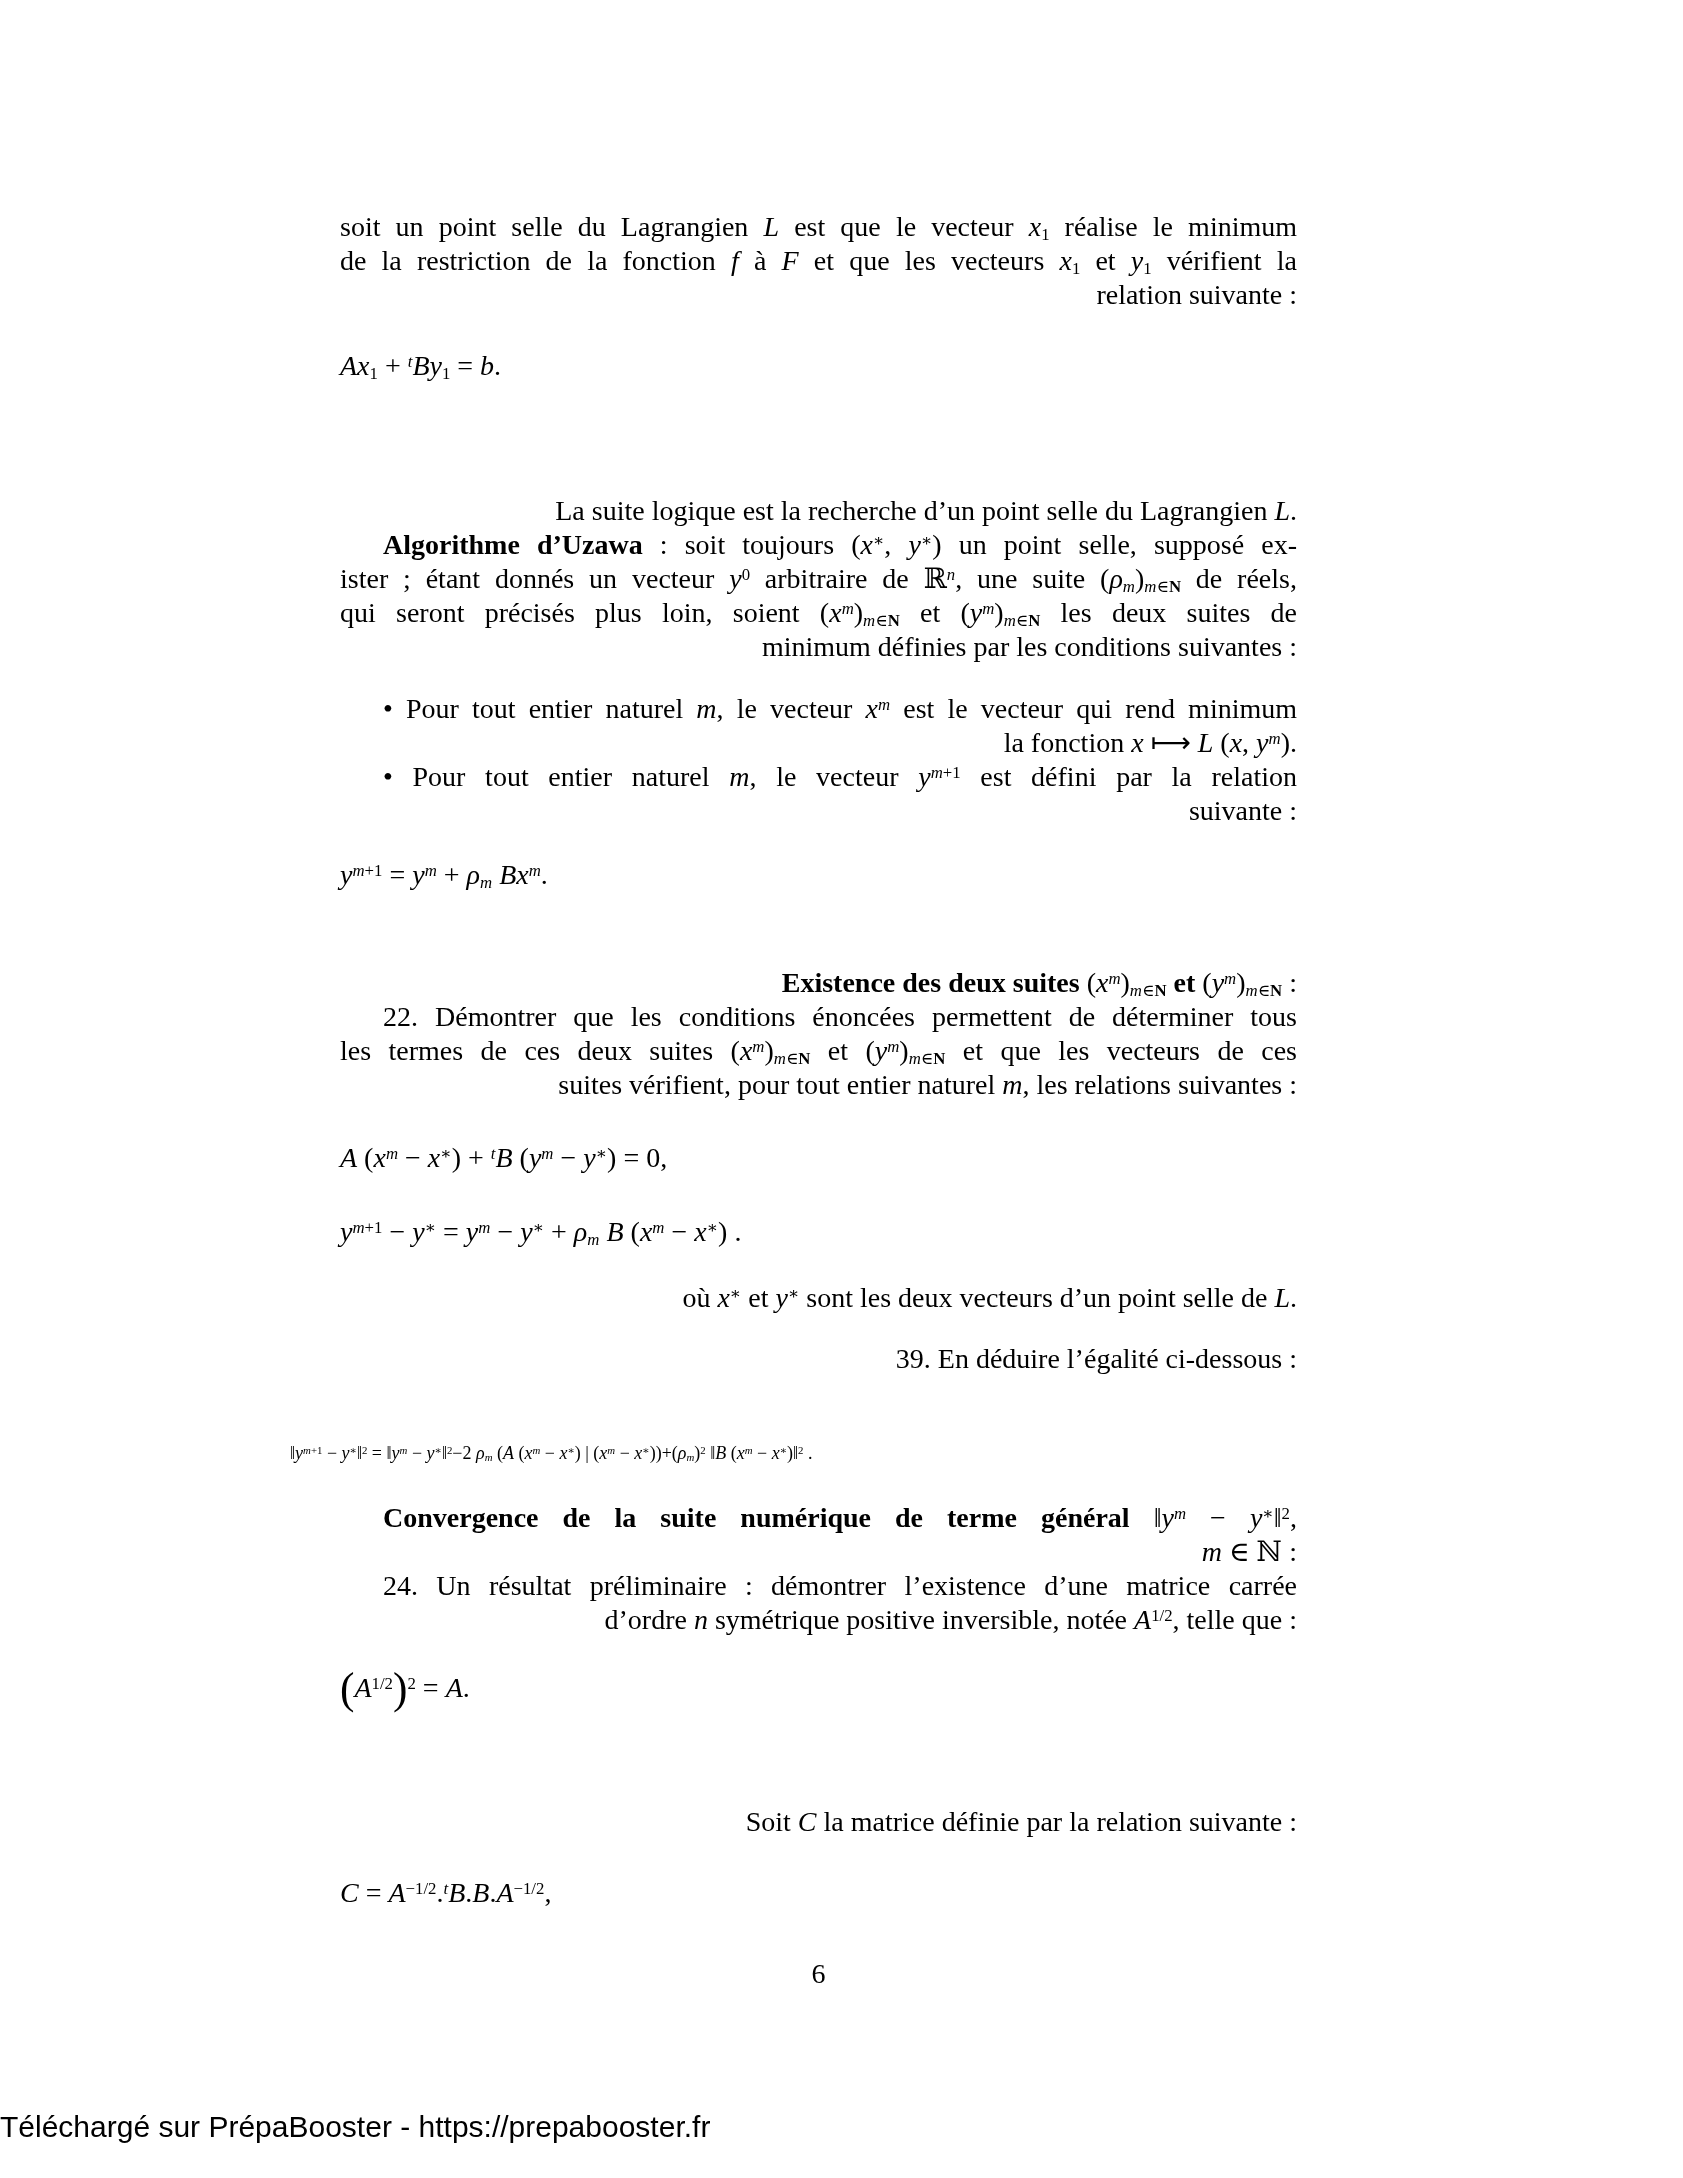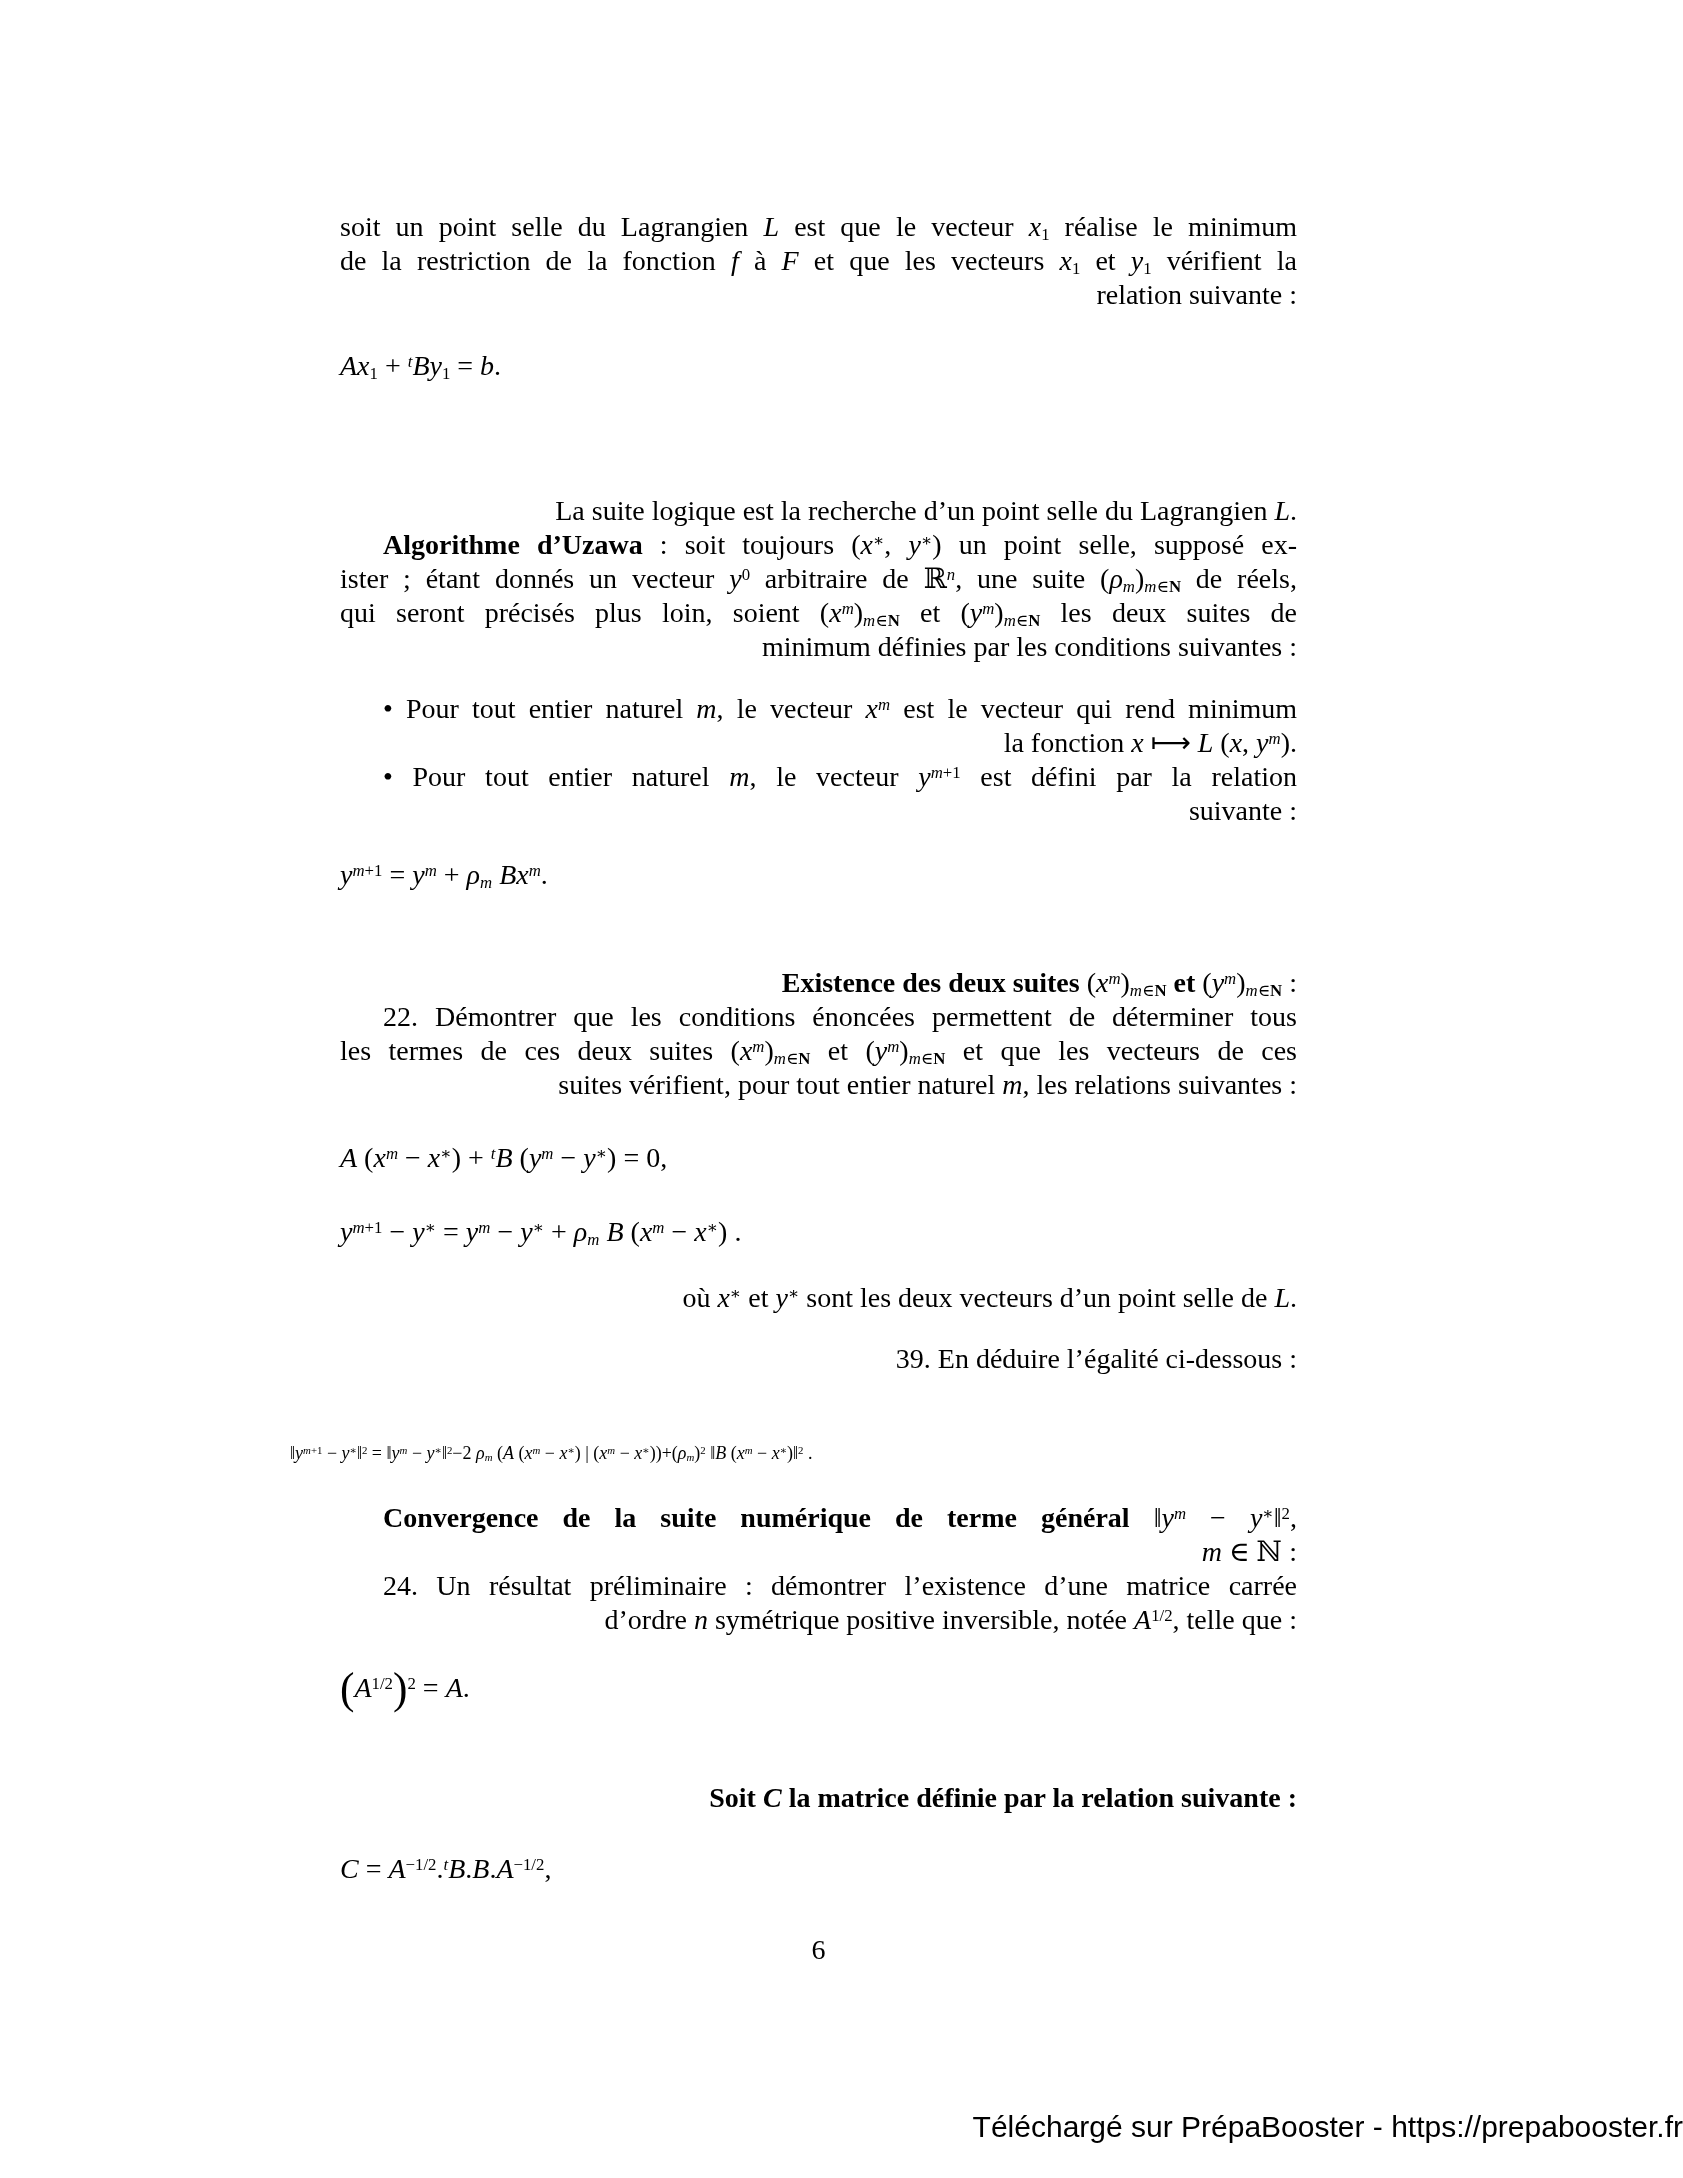--- a/index.html
+++ b/index.html
@@ -13,21 +13,21 @@
   .line.ind{text-indent:43px;}
   .equation{font-size:28px;line-height:44px;white-space:nowrap;}
   .equation.wide{width:1079px;margin-left:-50px;font-size:18px;line-height:48px;}
   .equation.big{line-height:57px;}
   sup{font-size:0.6em;vertical-align:0.5em;line-height:0;}
   sub{font-size:0.6em;vertical-align:-0.22em;line-height:0;}
   sup i,sub i{letter-spacing:0;}
   .bigp{font-size:1.55em;vertical-align:-0.14em;line-height:0;font-weight:400;}
   .arrow{font-family:"DejaVu Sans","DejaVu Serif",sans-serif;}
   #page-number{ text-align:center;margin-top:42px;font-size:28px;line-height:34px;}
-  #footer{position:absolute;left:0;top:2109px;width:1683px;text-align:right;
+  #footer{position:absolute;left:0;top:2109px;width:1683px;text-align:left;
           font-family:"Liberation Sans","DejaVu Sans",sans-serif;
           font-size:30px;line-height:36px;color:#000;}
 </style>
 </head>
 <body>
 
 <div id="doc">
   <div id="doc-blocks">
       <div class="block" style="margin-top: 210px;">
         <div class="line j">soit un point selle du Lagrangien <i>L</i> est que le vecteur <i>x</i><sub>1</sub> réalise le minimum</div>
@@ -78,21 +78,21 @@
         <div class="line j ind"><b>Convergence de la suite numérique de terme général</b> ‖<i>y</i><sup><i>m</i></sup> − <i>y</i><sup>∗</sup>‖<sup>2</sup>,</div>
         <div class="line"><i>m</i> ∈ ℕ :</div>
       </div>
       <div class="block" style="margin-top: 0px;">
         <div class="line j ind">24.  Un résultat préliminaire :  démontrer l’existence d’une matrice carrée</div>
         <div class="line">d’ordre <i>n</i> symétrique positive inversible, notée <i>A</i><sup>1/2</sup>, telle que :</div>
       </div>
       <div class="block" style="margin-top: 22px;">
         <div class="equation big"><span class="bigp">(</span><i>A</i><sup>1/2</sup><span class="bigp">)</span><sup>2</sup> = <i>A</i>.</div>
       </div>
-      <div class="block" style="margin-top: 65px; font-weight: bold;">
+      <div class="block" style="margin-top: 89px;">
         <div class="line ind">Soit <i>C</i> la matrice définie par la relation suivante :</div>
       </div>
       <div class="block" style="margin-top: 32px;">
         <div class="equation"><i>C</i> = <i>A</i><sup>−1/2</sup>.<sup><i>t</i></sup><i>B</i>.<i>B</i>.<i>A</i><sup>−1/2</sup>,</div>
       </div>
     </div>
   <div id="page-number">6</div>
 </div>
 
 <div id="footer">Téléchargé sur PrépaBooster - https://prepabooster.fr</div>

